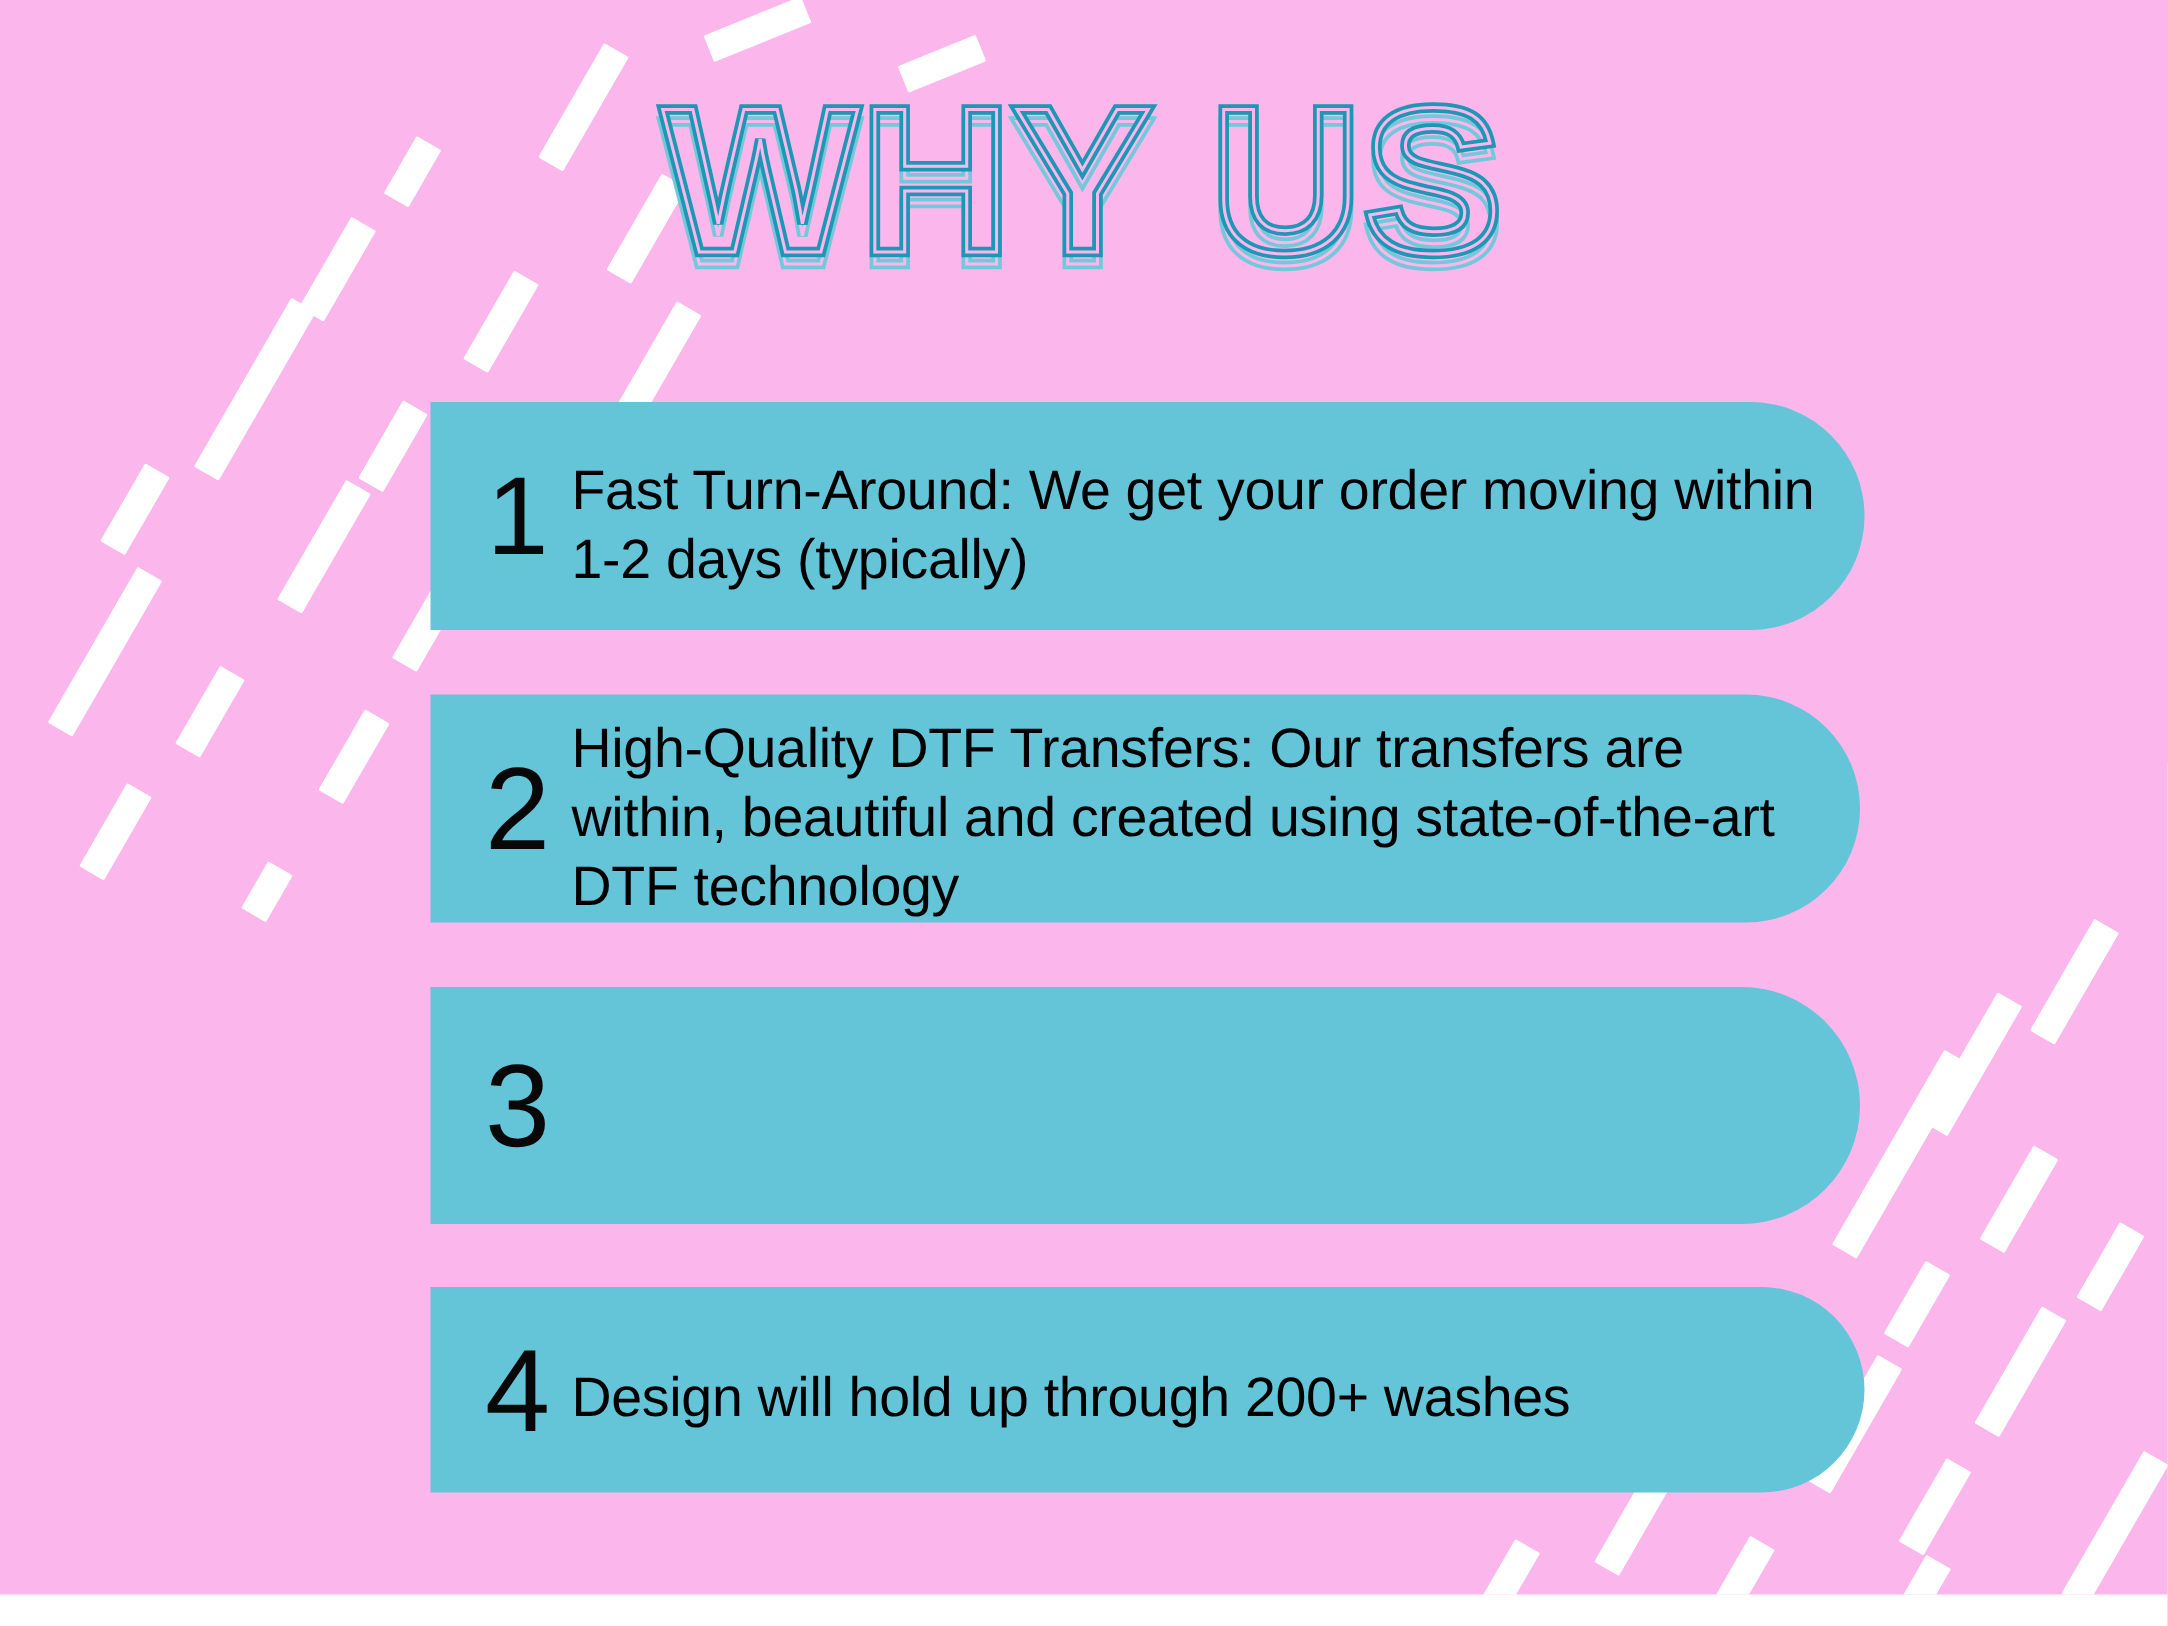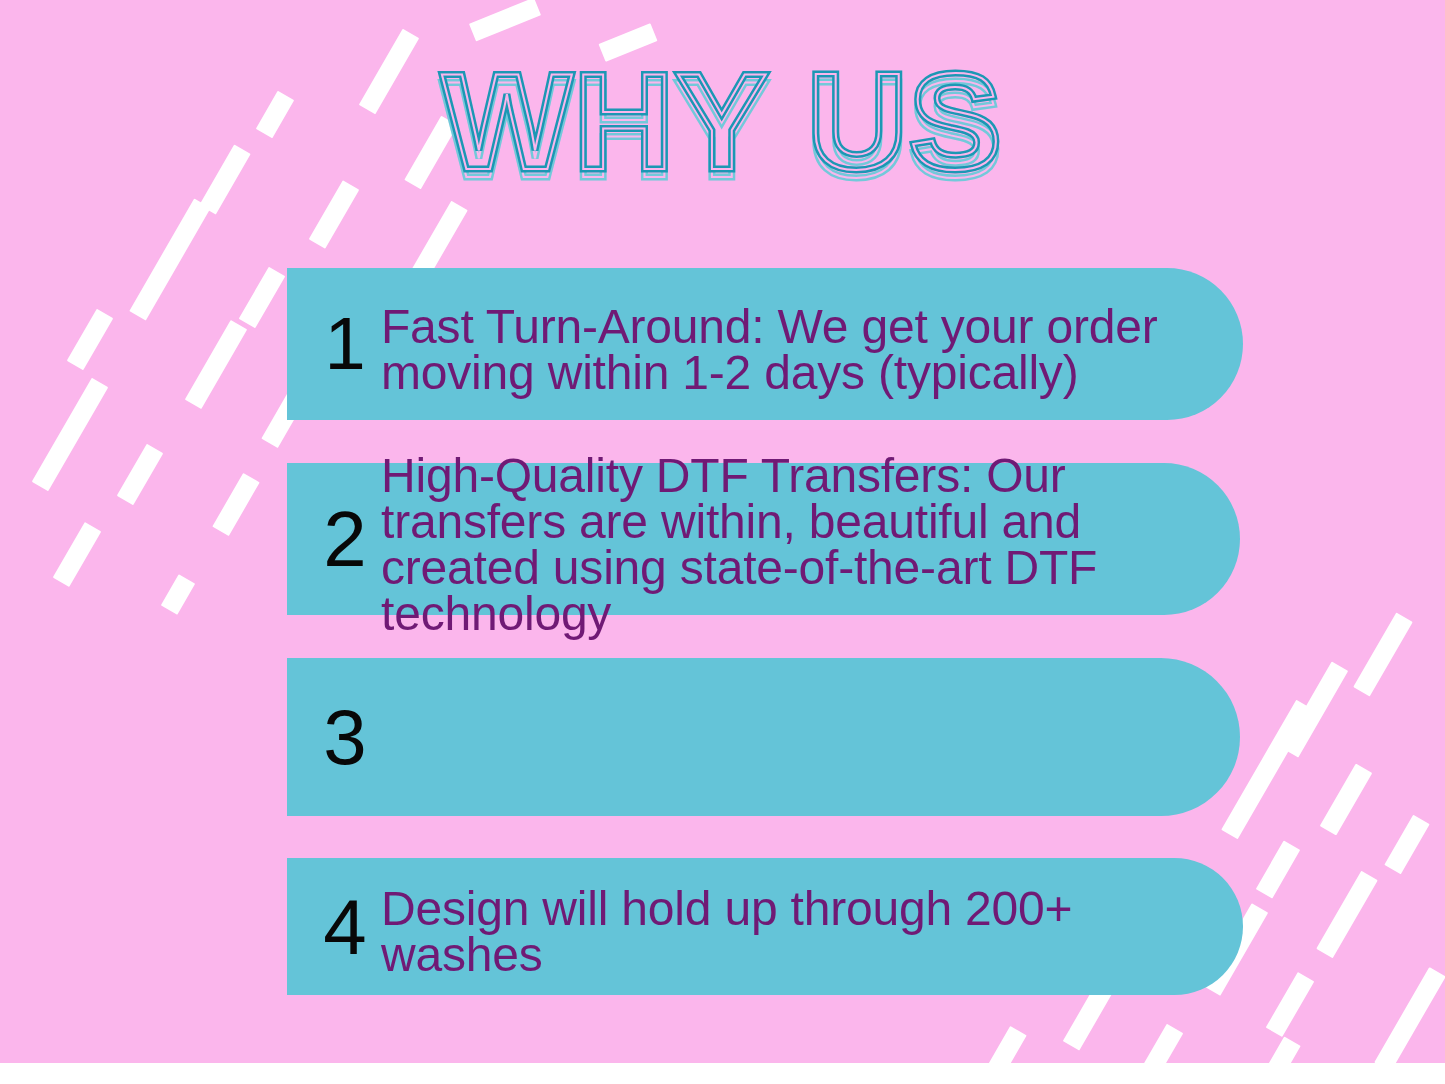--- a/index.html
+++ b/index.html
@@ -109,23 +109,23 @@
     font-weight: 400;
     font-size: 76px;
     line-height: 1;
     color: #080808;
     margin-left: 22px;
   }
   .card-text {
     flex: 1 1 auto;
     font-family: "Liberation Sans", sans-serif;
     font-weight: 400;
-    font-size: 48px;
+    font-size: 37px;
     line-height: 46px;
-    color: #701a75;
+    color: #000000;
     padding-right: 18px;
     letter-spacing: -0.2px;
     margin-top: 11px;
   }
 
   #card-1 { top: 0px;   width: 956px; height: 152px; border-radius: 0 76px 76px 0; }
   #card-2 { top: 195px; width: 953px; height: 152px; border-radius: 0 76px 76px 0; }
   #card-3 { top: 390px; width: 953px; height: 158px; border-radius: 0 79px 79px 0; }
   #card-4 { top: 590px; width: 956px; height: 137px; border-radius: 0 69px 69px 0; }
 

